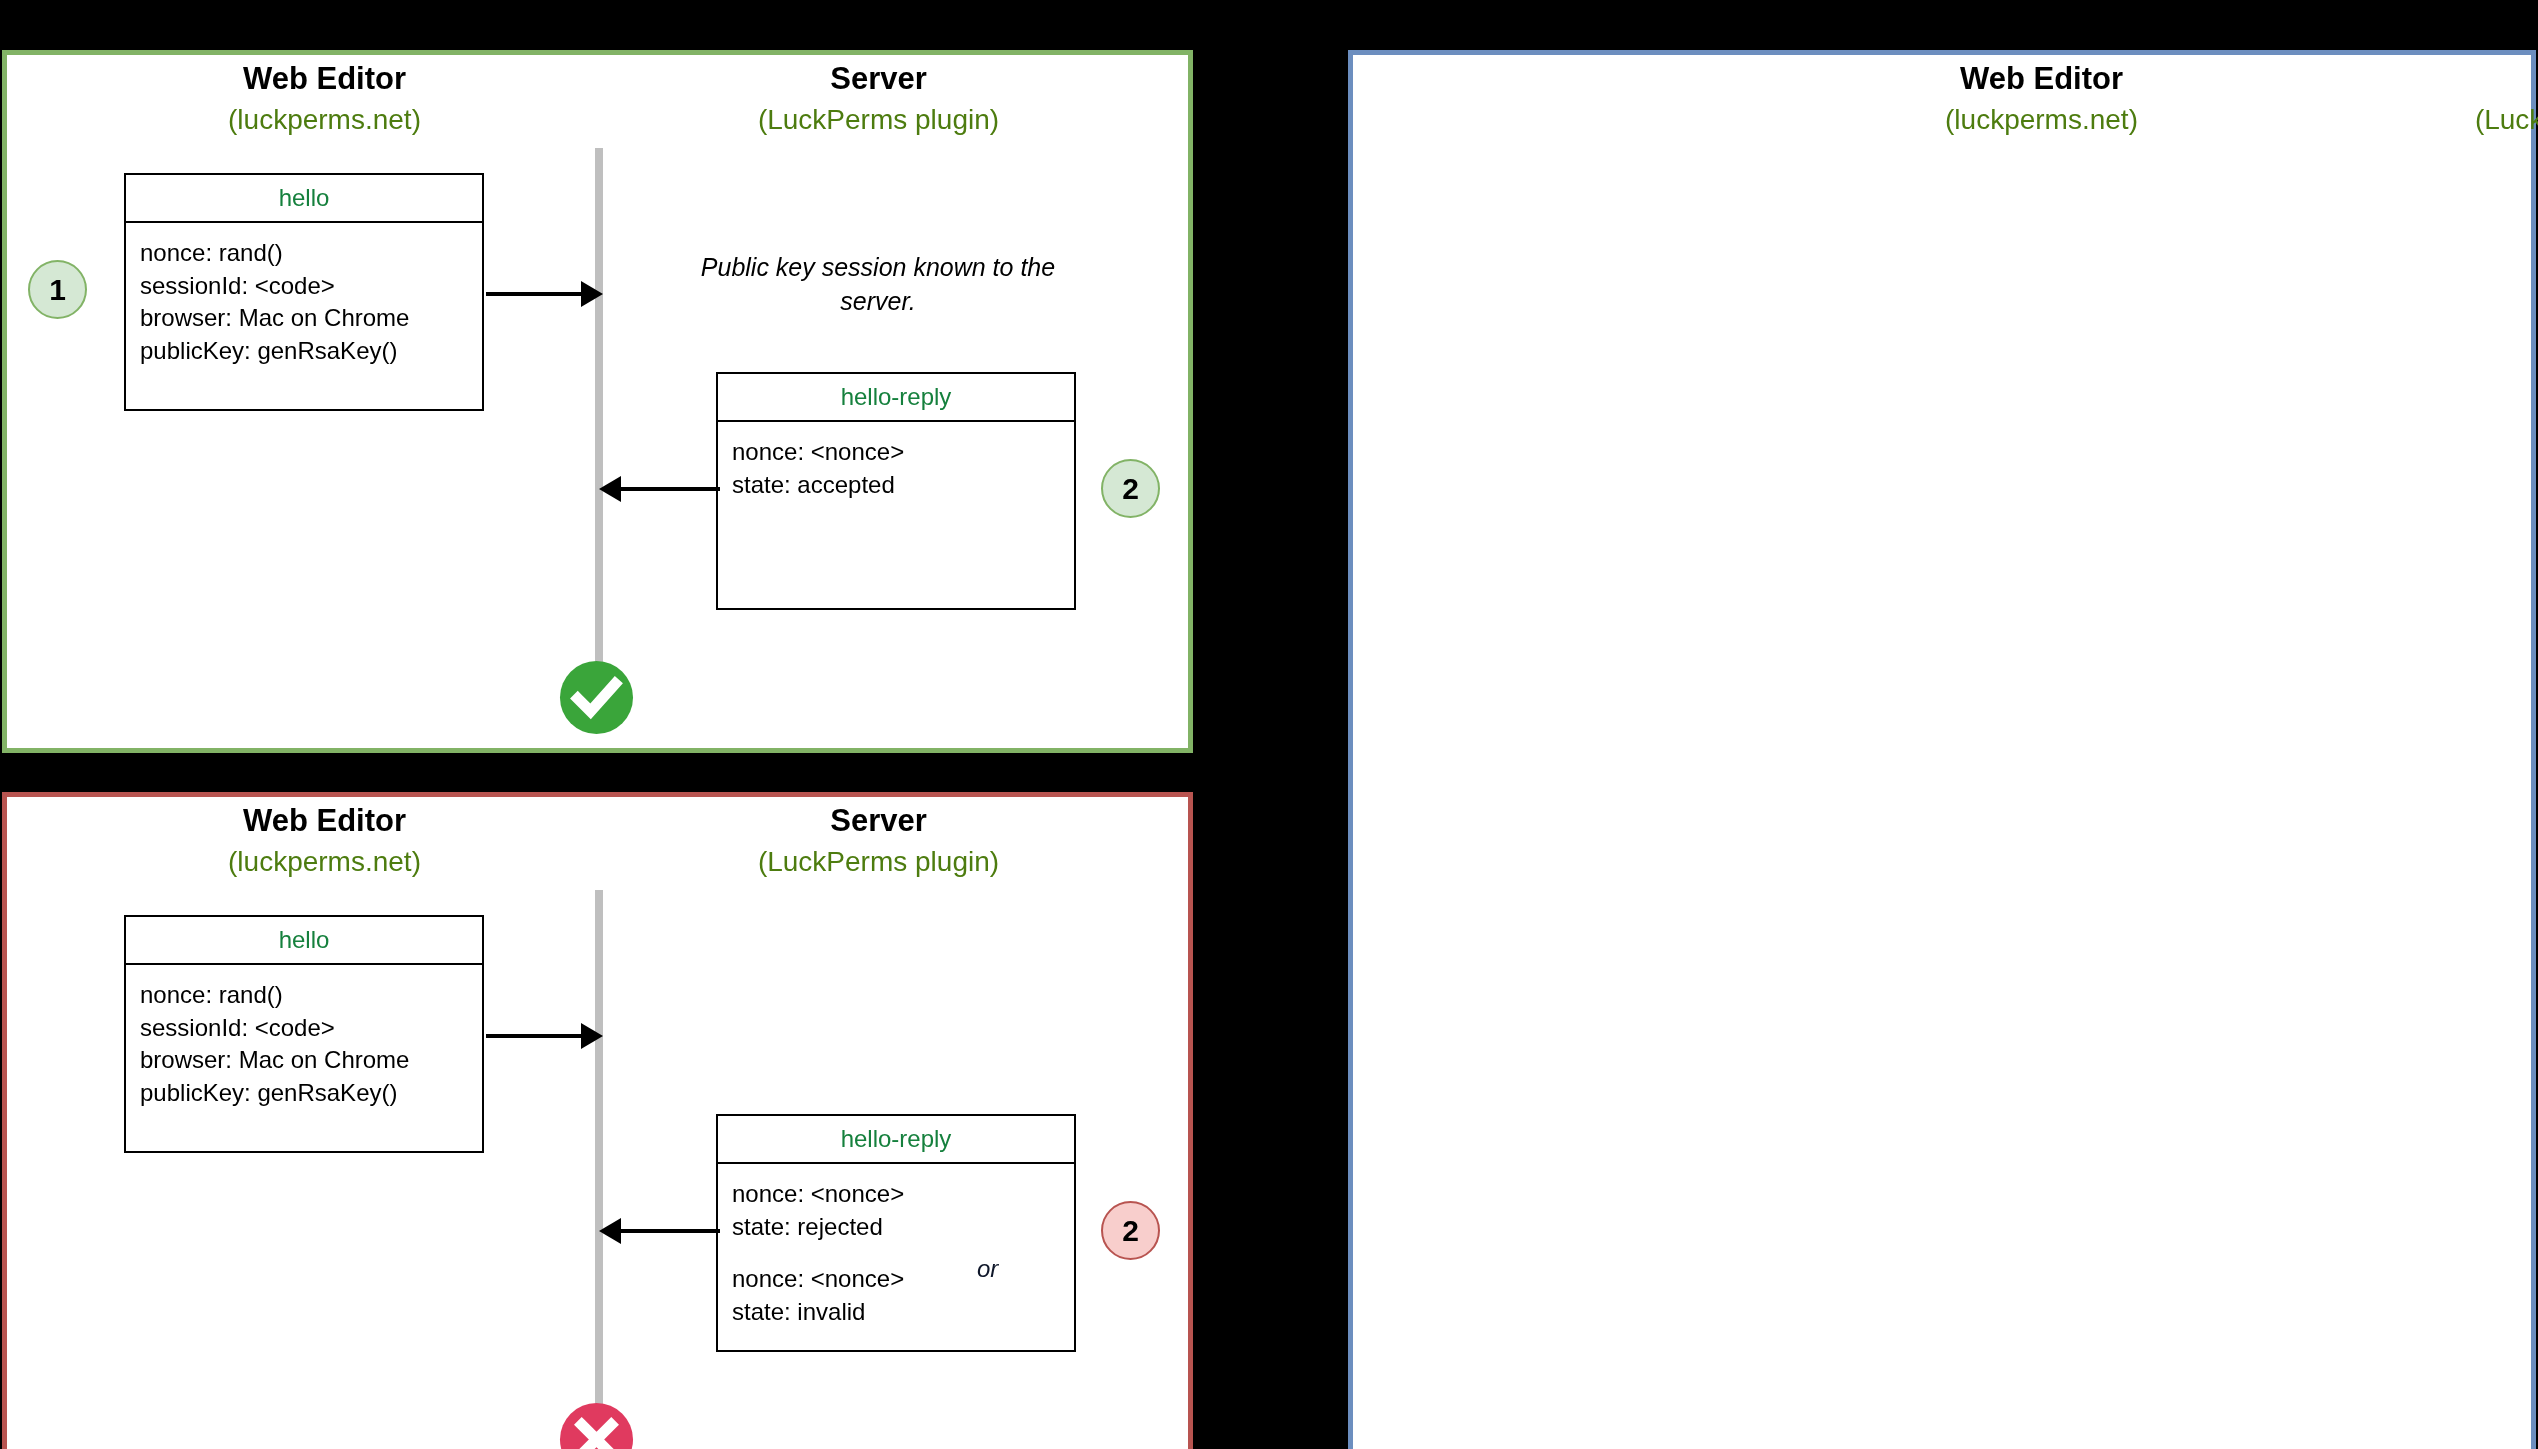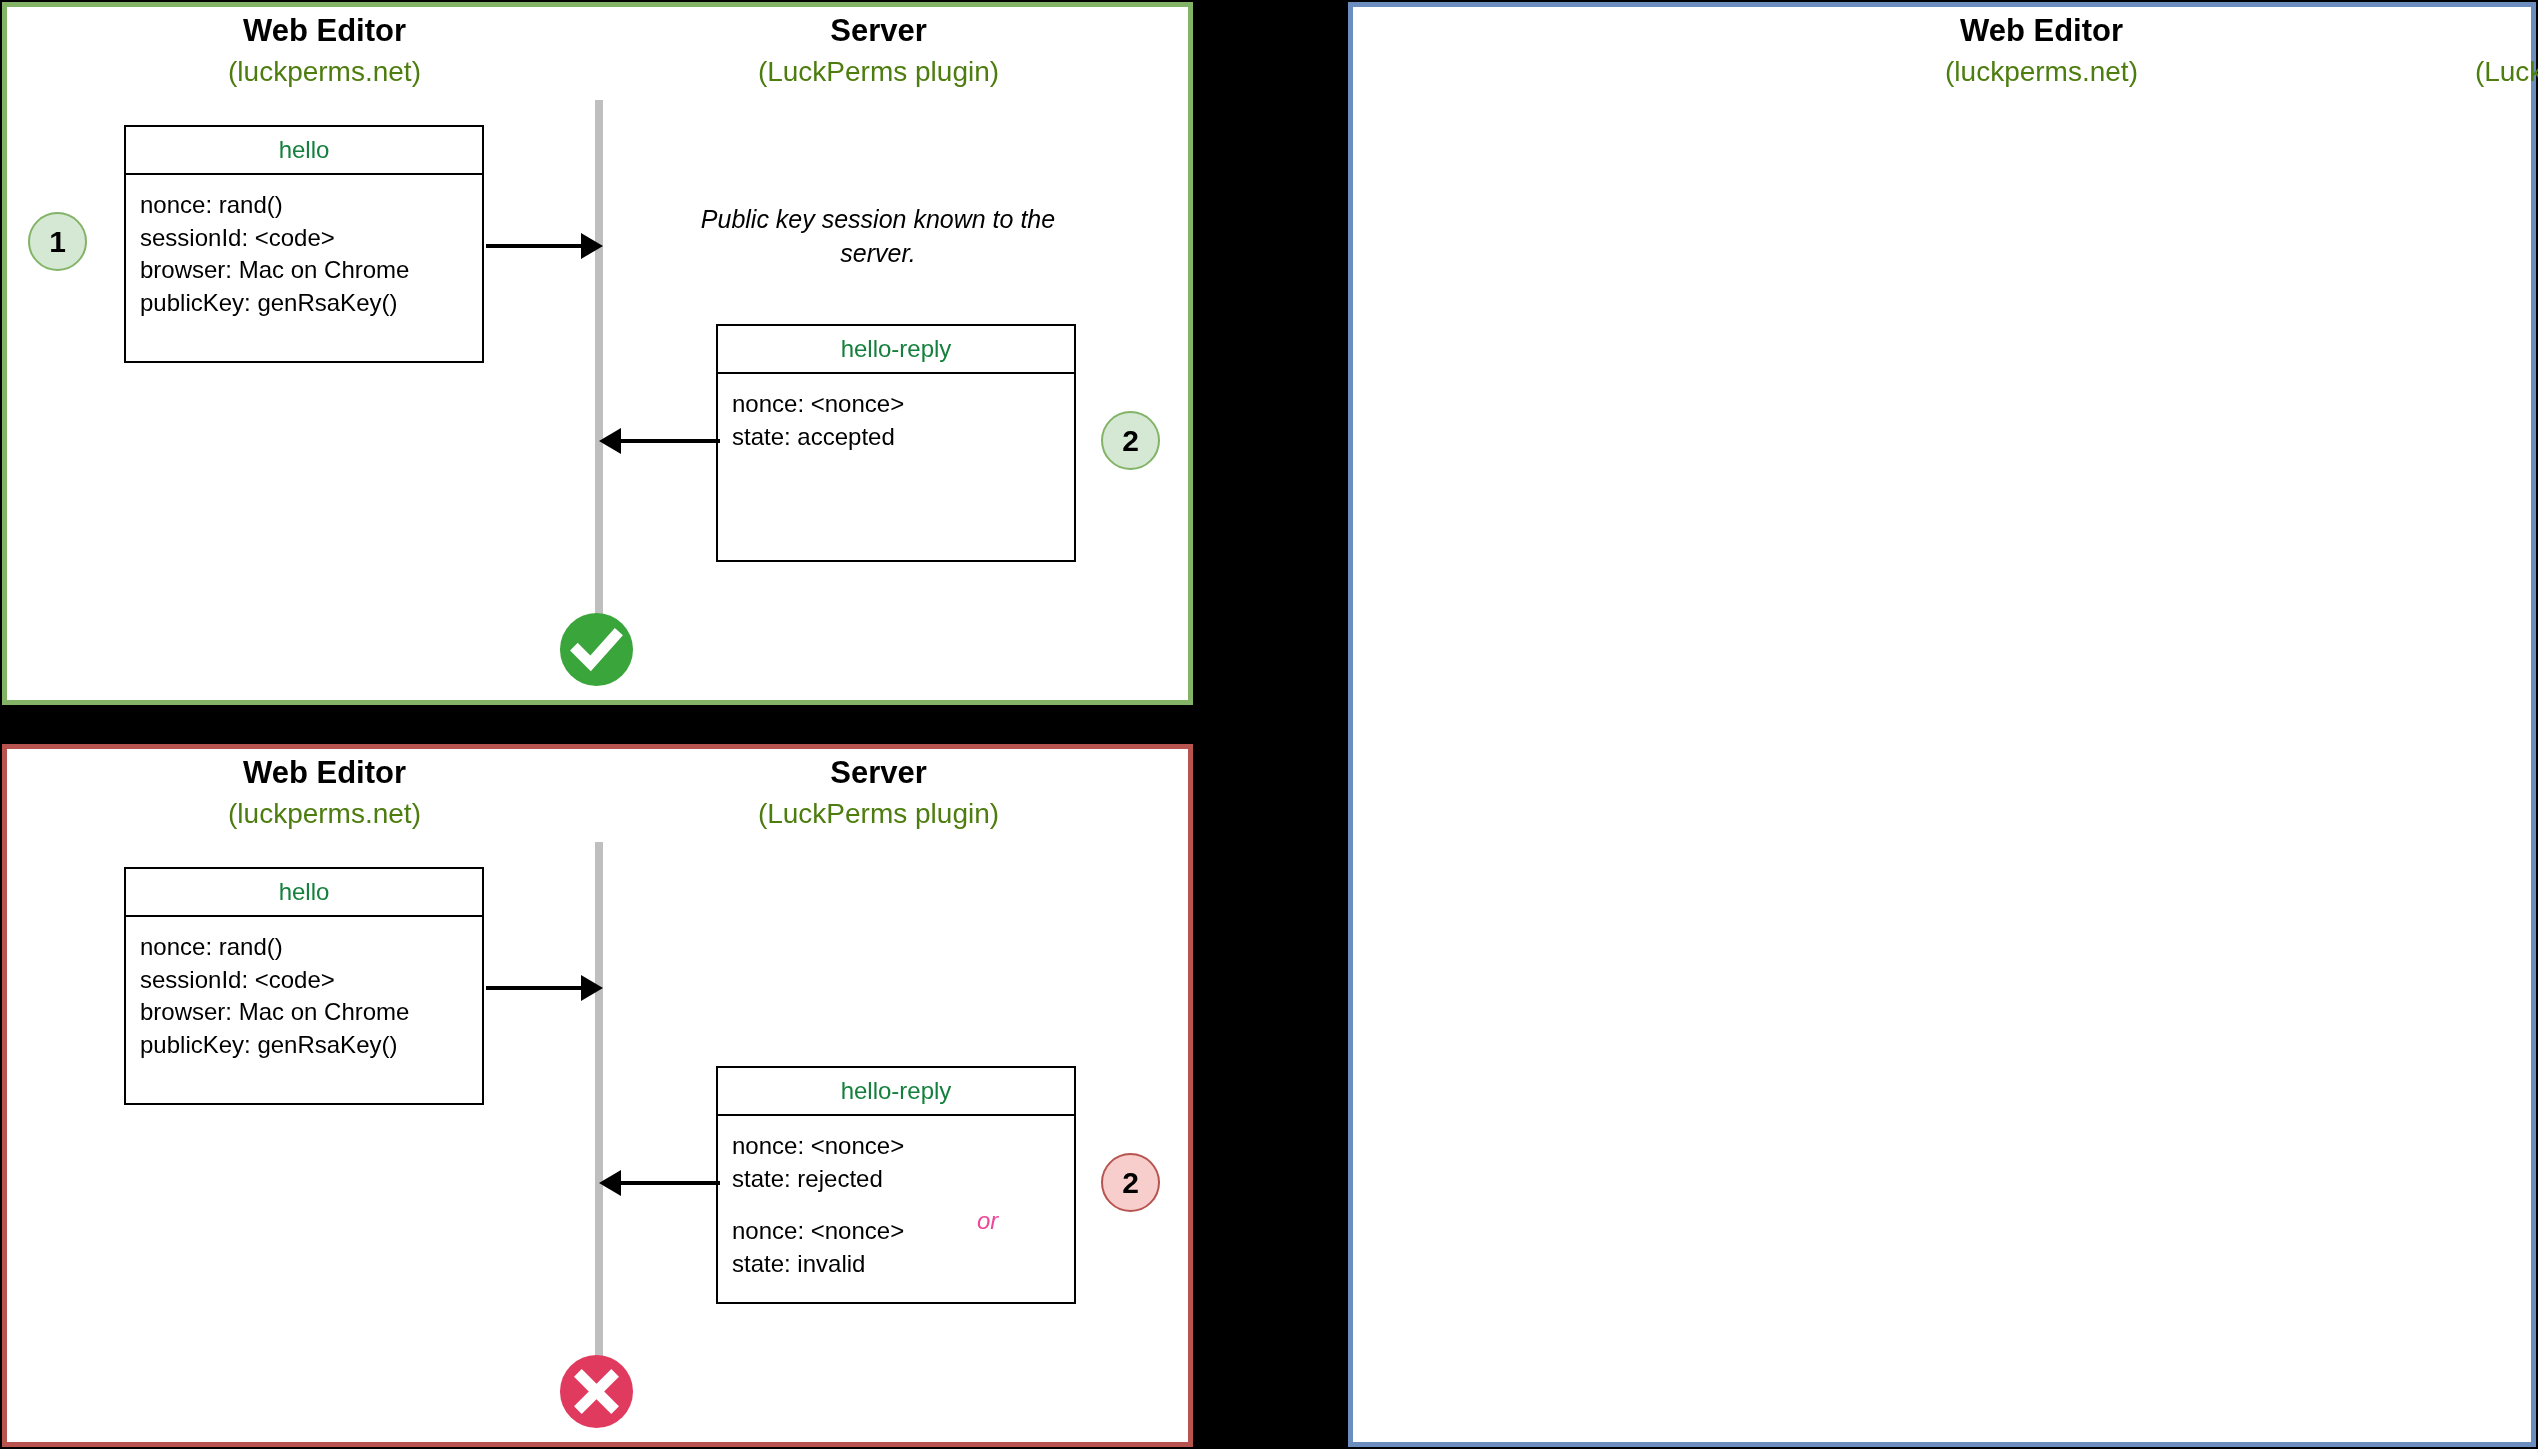--- a/index.html
+++ b/index.html
@@ -1,37 +1,37 @@
 <!DOCTYPE html>
 <html><head>
 <meta charset="utf-8">
 <style>
   html,body{margin:0;padding:0;}
   body{
     width:2538px;height:1449px;background:#000000;
     font-family:"Liberation Sans", sans-serif;
     overflow:hidden;position:relative;
   }
-  .panel{position:absolute;background:#ffffff;box-sizing:border-box;}
+  .panel{position:absolute;background:#ffffff;box-sizing:border-box;margin-top:48px;}
   #panel-success{left:2px;top:2px;width:1191px;height:703px;border:5px solid #82b366;}
   #panel-failure{left:2px;top:744px;width:1191px;height:703px;border:5px solid #b85450;}
   #panel-trust{left:1348px;top:2px;width:1188px;height:1445px;border:5px solid #6c8ebf;}
 
   .col-title{position:absolute;text-align:center;}
   .col-title .main{font-size:31px;font-weight:bold;color:#000;line-height:1.05;}
   .col-title .sub{font-size:28px;color:#4d7c0f;margin-top:9px;line-height:1.05;}
 
   .lifeline{position:absolute;width:8px;background:#bfbfbf;}
 
   .msgbox{position:absolute;border:2px solid #000;background:#fff;box-sizing:border-box;}
   .msgbox .hdr{height:46px;line-height:46px;text-align:center;font-size:24px;border-bottom:2px solid #000;color:#15803d;}
   .msgbox .body{padding:14px 6px 0 14px;font-size:24px;line-height:1.36;color:#000;position:relative;}
   .msgbox .body .line{white-space:pre;}
   .msgbox .body .gap{height:20px;}
-  .or{position:absolute;font-style:italic;font-size:24px;color:#ec4899;}
+  .or{position:absolute;font-style:italic;font-size:24px;color:#0f172a;}
 
   .step{position:absolute;width:59px;height:59px;border-radius:50%;
         display:flex;align-items:center;justify-content:center;
         font-size:30px;font-weight:bold;color:#000;box-sizing:border-box;}
   .step.green{background:#d5e8d4;border:2px solid #82b366;}
   .step.red{background:#f8cecc;border:2px solid #b85450;}
 
   .note{position:absolute;font-style:italic;font-size:25px;line-height:1.34;text-align:center;color:#000;}
 
   .arrow{position:absolute;height:26px;}

